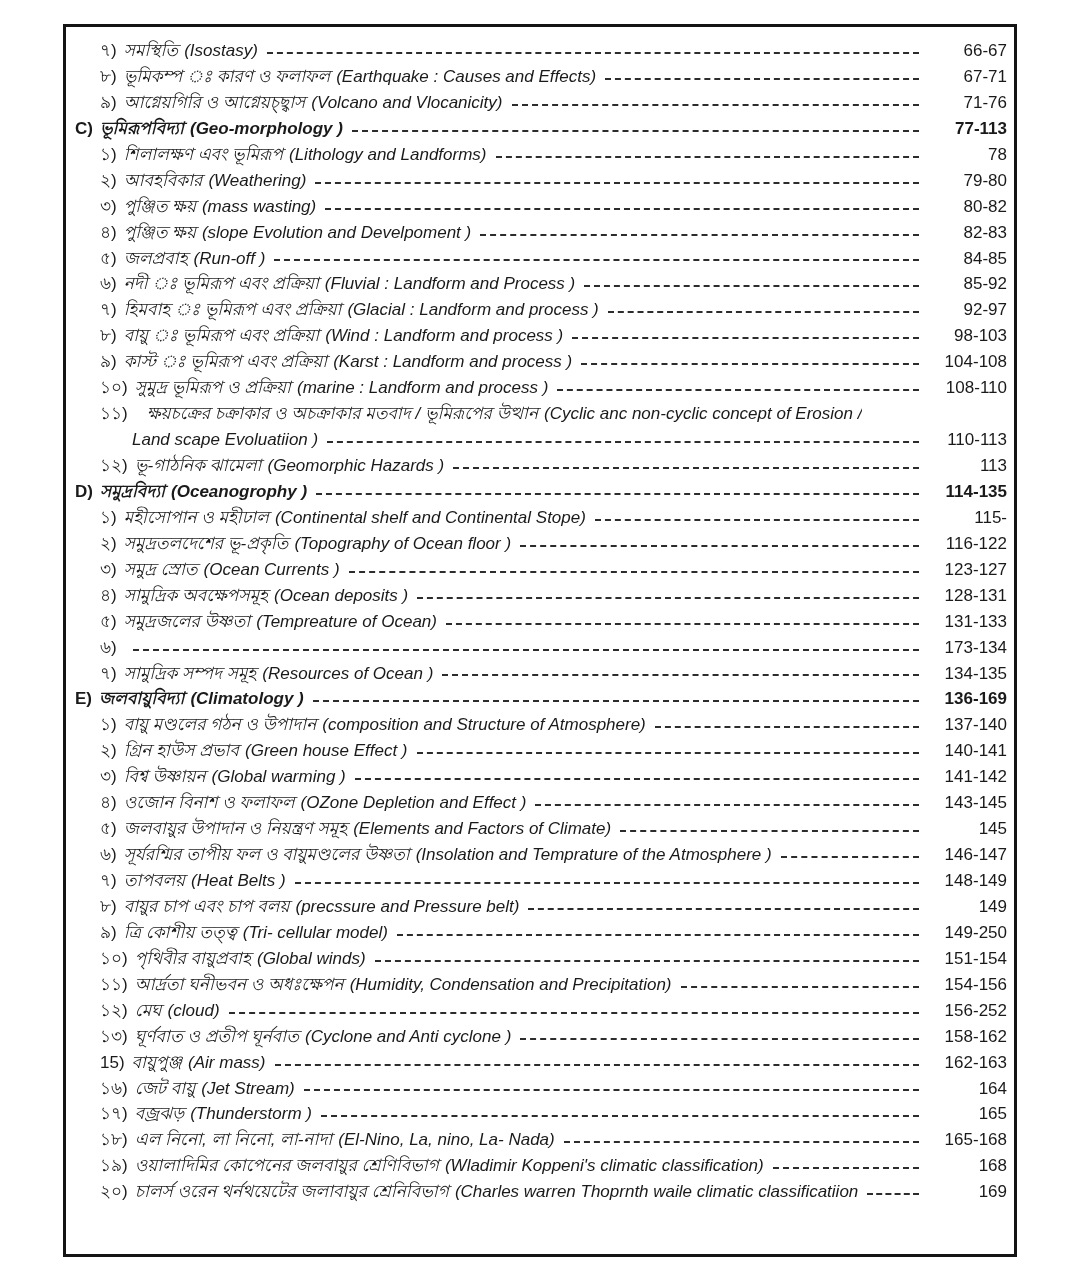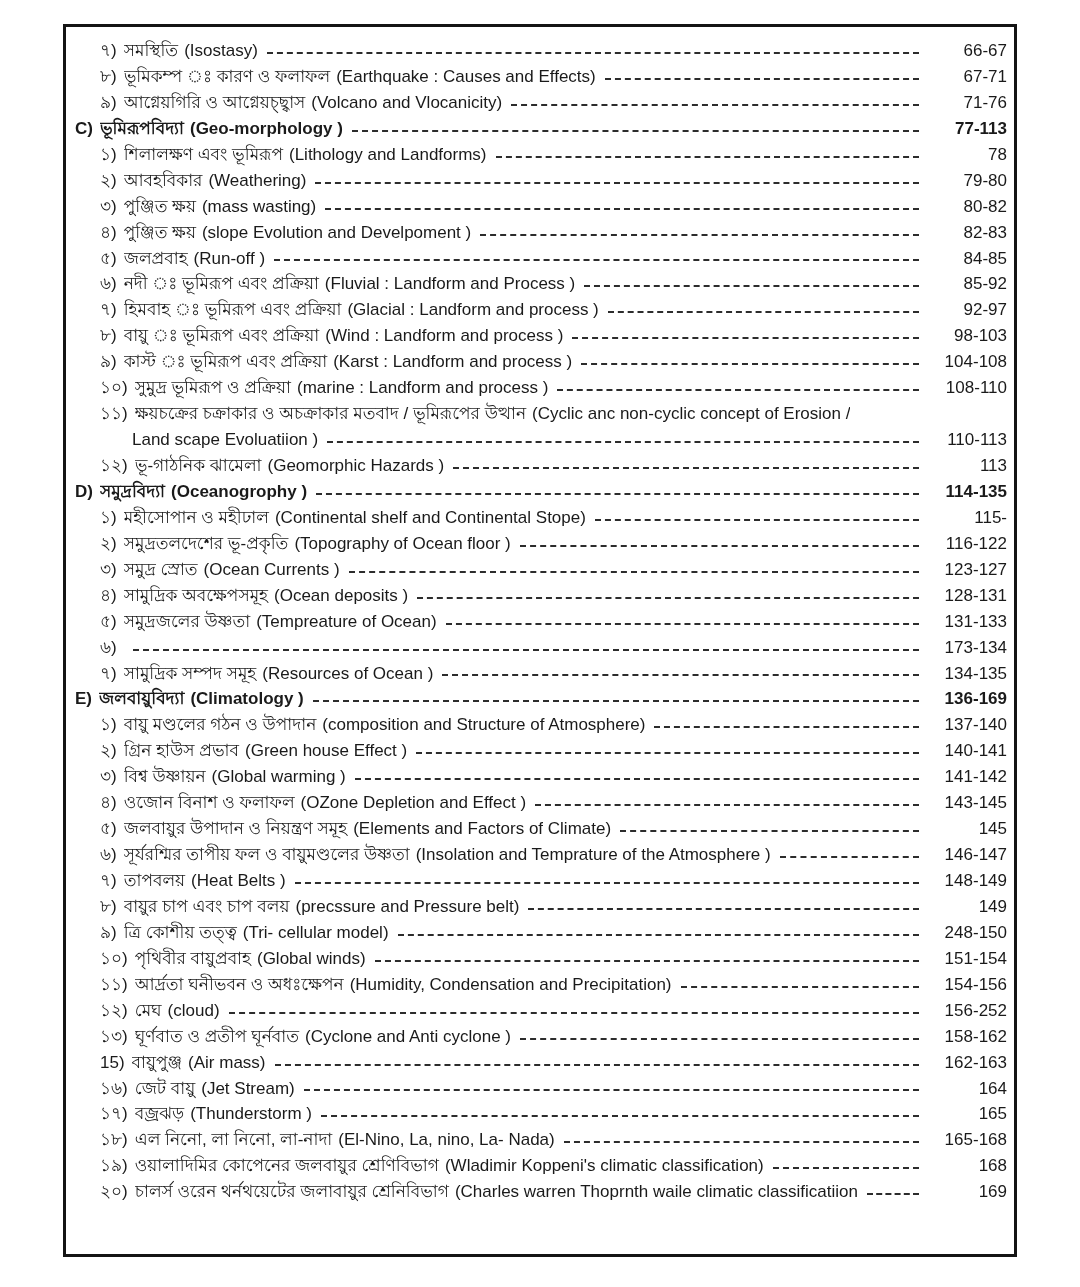--- a/index.html
+++ b/index.html
@@ -20,30 +20,30 @@
     position:absolute;left:0;top:11px;right:7px;
   }
   .row{
     display:flex;align-items:baseline;height:25.95px;
     padding-left:34px;white-space:nowrap;
     font-size:17px;line-height:25.95px;
   }
   .row.header{padding-left:9px;font-weight:700;}
   .row.cont{padding-left:66px;align-items:center;}
   .num{flex:0 0 auto;margin-right:7px;}
-  .title{flex:0 1 auto;overflow:hidden;}
+  .title{flex:0 1 auto;overflow:hidden;font-style:italic;}
   .title .bn{margin-right:6px;}
   .leader{
     flex:1 1 auto;min-width:14px;
     border-bottom:2px dashed #2c2c2c;
     align-self:center;position:relative;top:2px;
     margin:0 10px 0 9px;
   }
   .pages{flex:0 0 auto;width:78px;text-align:right;}
-  .row.no-pages .title{flex:0 0 auto;}
+  .row.no-pages .title{flex:0 0 auto;margin-left:12px;}
 </style>
 </head>
 <body>
 
 <div class="frame">
   <div class="toc" id="toc">
       <div class="row item">
         <span class="num">৭)</span>
         <span class="title"><span class="bn">সমস্থিতি</span><span class="en">(Isostasy)</span></span>
         <span class="leader"></span>
@@ -240,21 +240,21 @@
       <div class="row item">
         <span class="num">৮)</span>
         <span class="title"><span class="bn">বায়ুর চাপ এবং চাপ বলয়</span><span class="en">(precssure and Pressure belt)</span></span>
         <span class="leader"></span>
         <span class="pages">149</span>
       </div>
       <div class="row item">
         <span class="num">৯)</span>
         <span class="title"><span class="bn">ত্রি কোশীয় তত্ত্ব</span><span class="en">(Tri- cellular model)</span></span>
         <span class="leader"></span>
-        <span class="pages">248-150</span>
+        <span class="pages">149-250</span>
       </div>
       <div class="row item">
         <span class="num">১০)</span>
         <span class="title"><span class="bn">পৃথিবীর বায়ুপ্রবাহ</span><span class="en">(Global winds)</span></span>
         <span class="leader"></span>
         <span class="pages">151-154</span>
       </div>
       <div class="row item">
         <span class="num">১১)</span>
         <span class="title"><span class="bn">আর্দ্রতা  ঘনীভবন ও অধঃক্ষেপন</span><span class="en">(Humidity, Condensation and Precipitation)</span></span>

